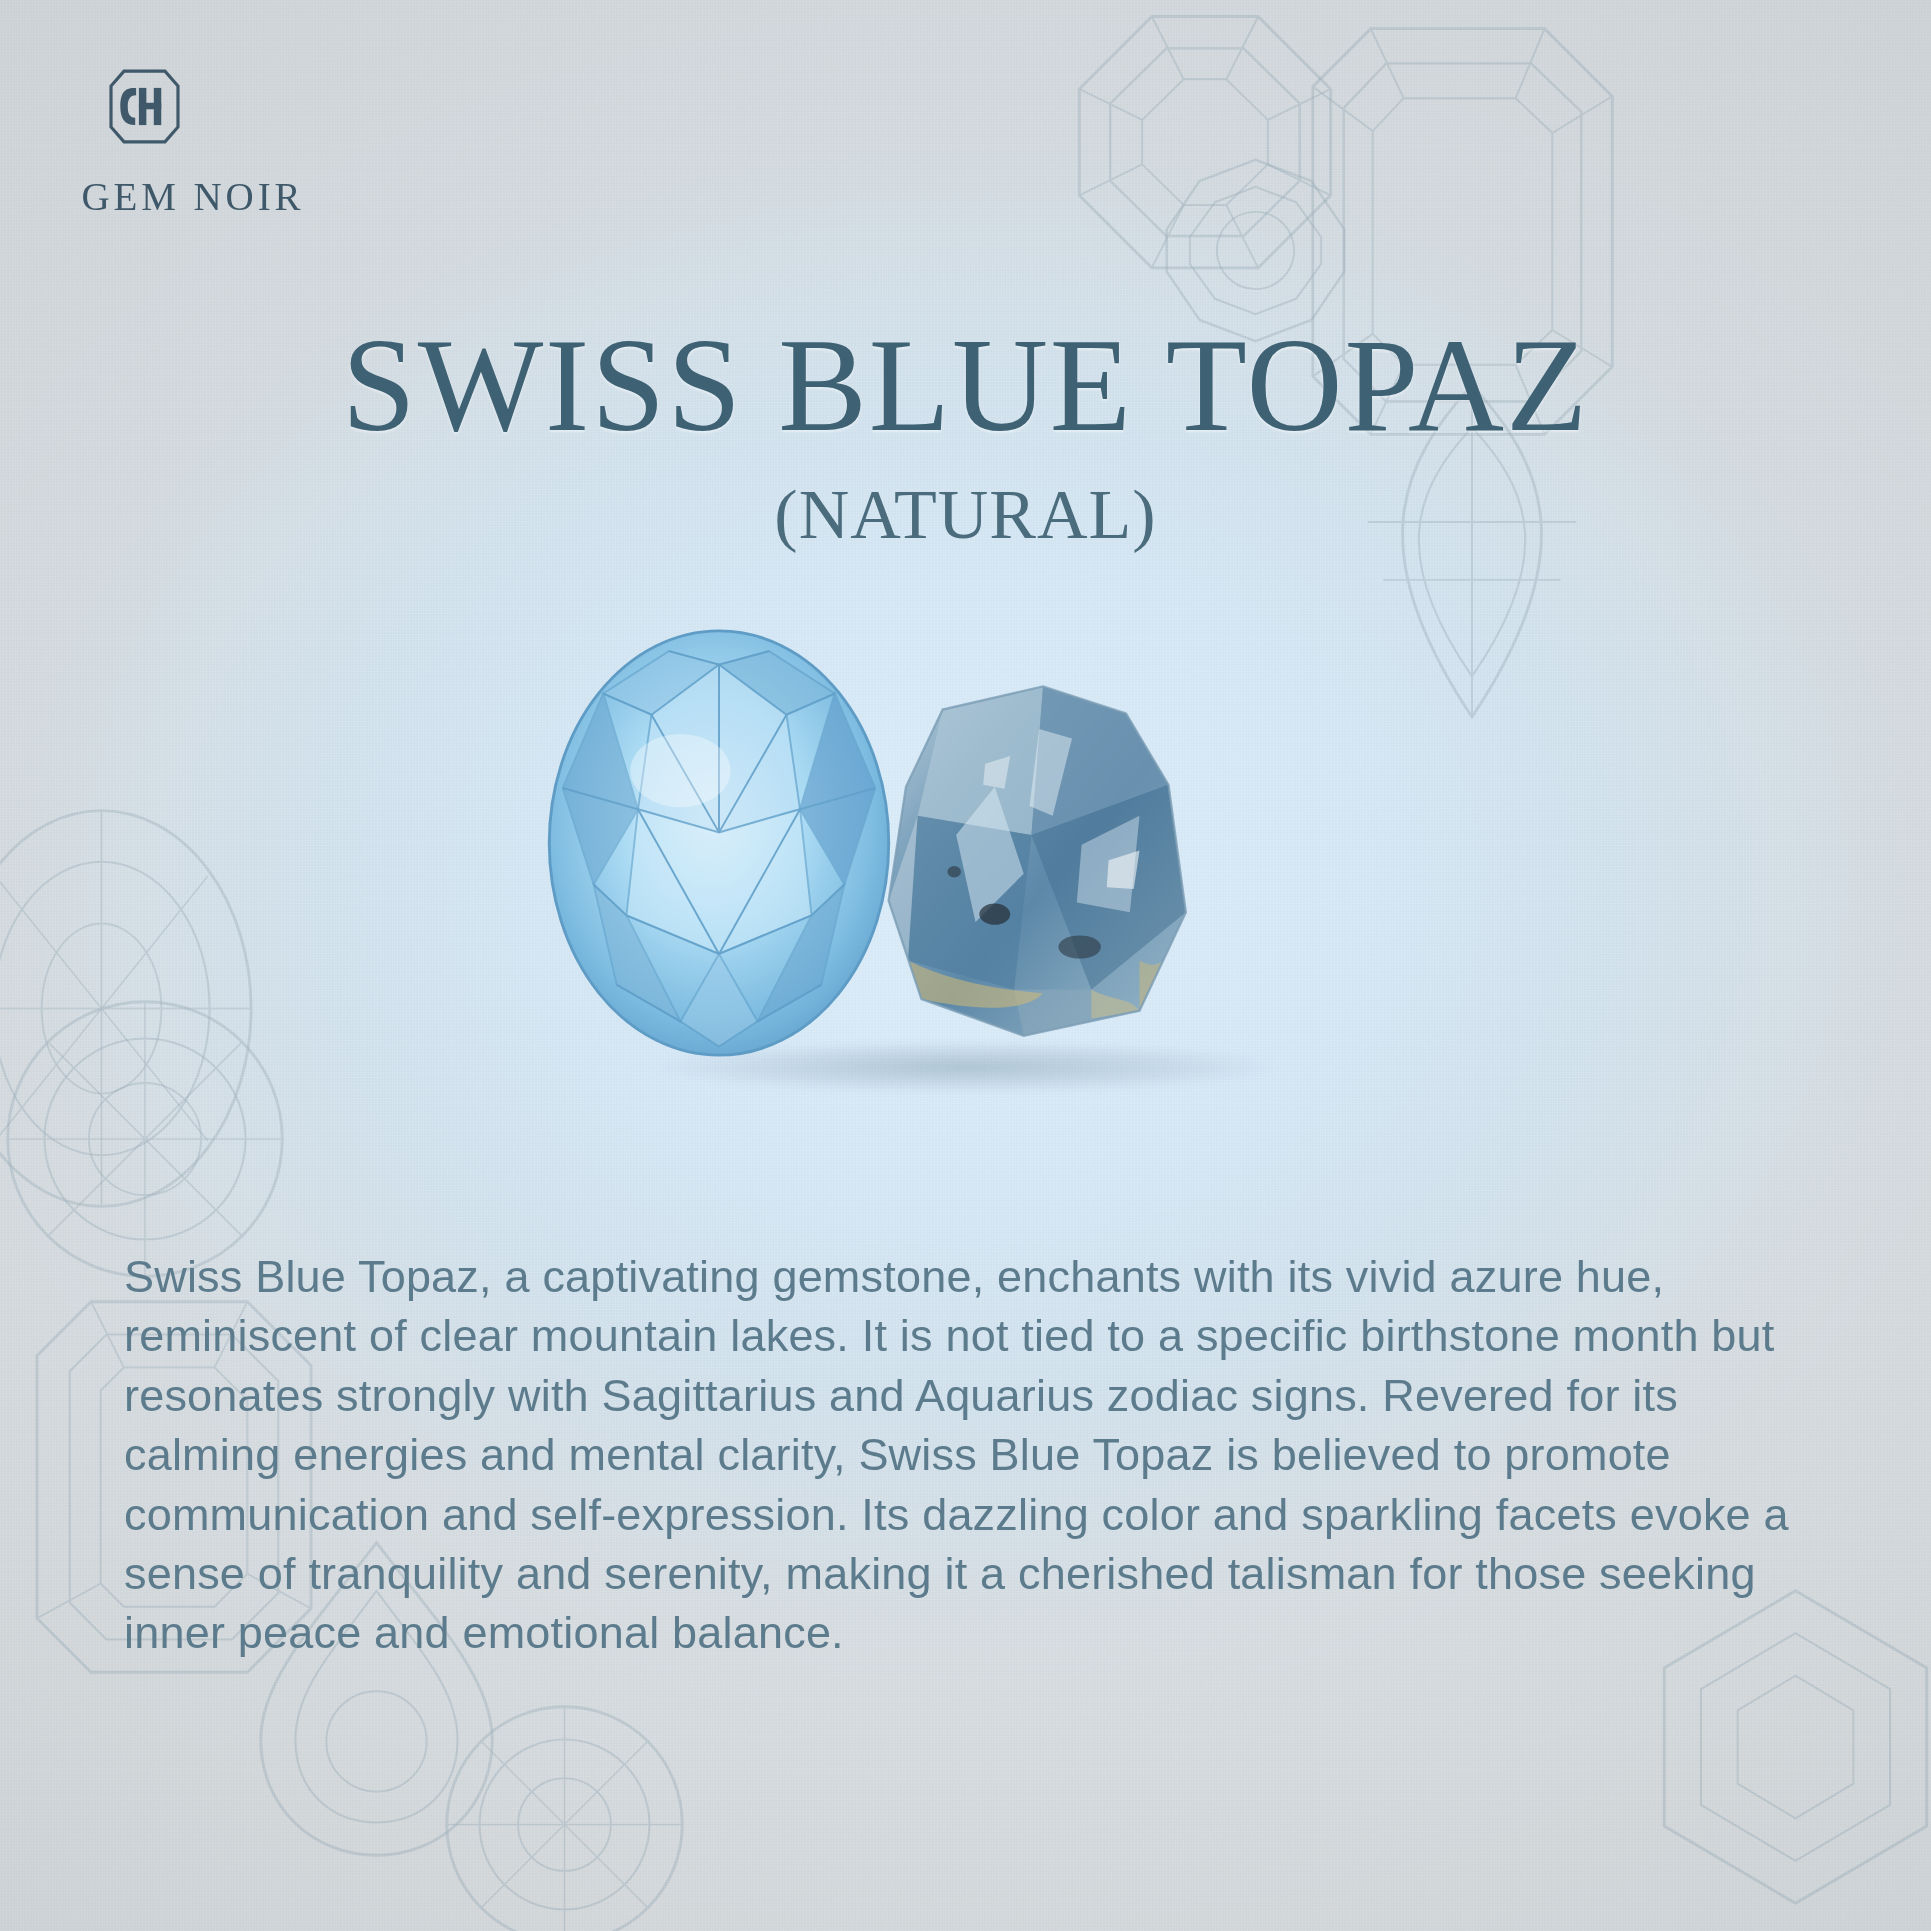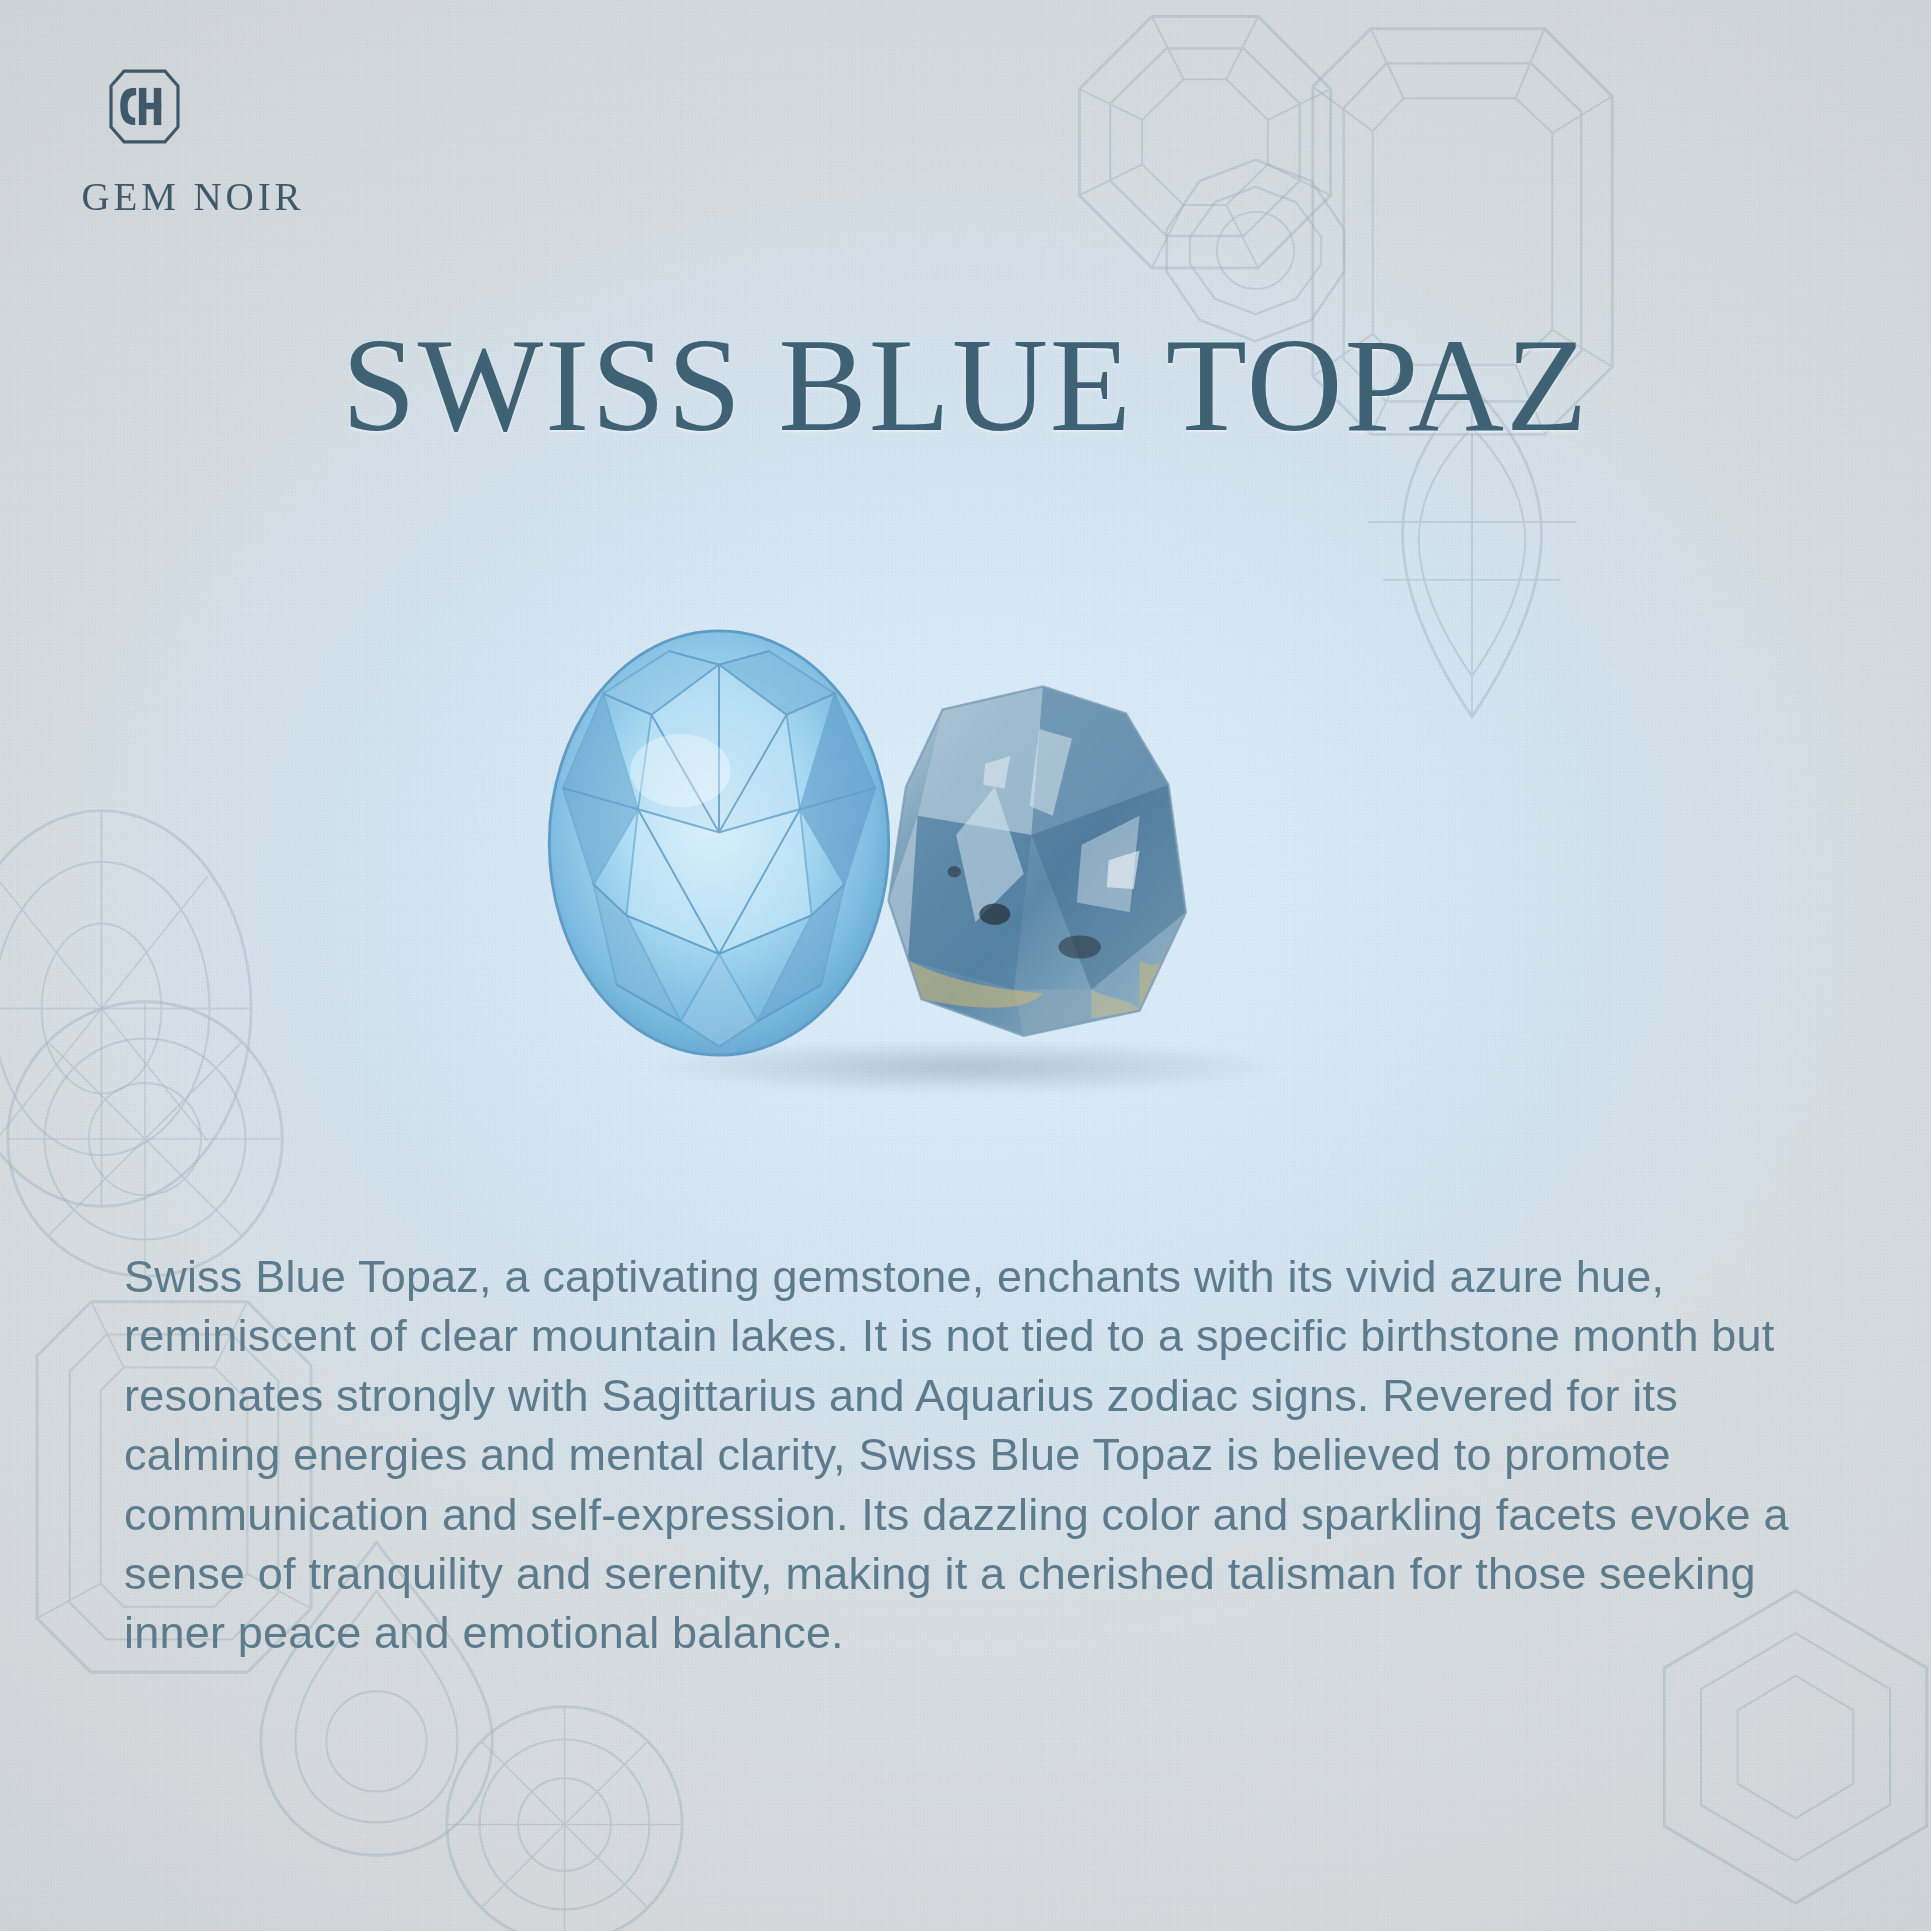--- a/index.html
+++ b/index.html
@@ -268,20 +268,21 @@
       <path d="M38 30 C 26 30, 24 40, 24 50 C 24 62, 28 70, 40 70 L40 62 C 33 62, 32 56, 32 50 C 32 43, 34 38, 41 38 L41 30 Z" fill="#3f596a"></path>
       <rect x="44" y="30" width="8" height="40" fill="#3f596a"></rect>
       <rect x="60" y="30" width="8" height="40" fill="#3f596a"></rect>
       <rect x="44" y="46" width="24" height="7" fill="#3f596a"></rect>
     </svg>
     <div class="logo-text">GEM NOIR</div>
   </div>
 
   <div class="title-wrap">
     <h1 class="title">SWISS BLUE TOPAZ</h1>
+    <div class="subtitle">(NATURAL)</div>
   </div>
 
   <div class="gem-stage">
     <div class="gem-inner">
       <div class="gem-shadow"></div>
 
       <svg class="cut-gem" viewBox="0 0 360 450">
         <defs>
           <radialGradient id="ovalBody" cx="48%" cy="44%" r="62%">
             <stop offset="0%" stop-color="#e8f4fc"></stop>

